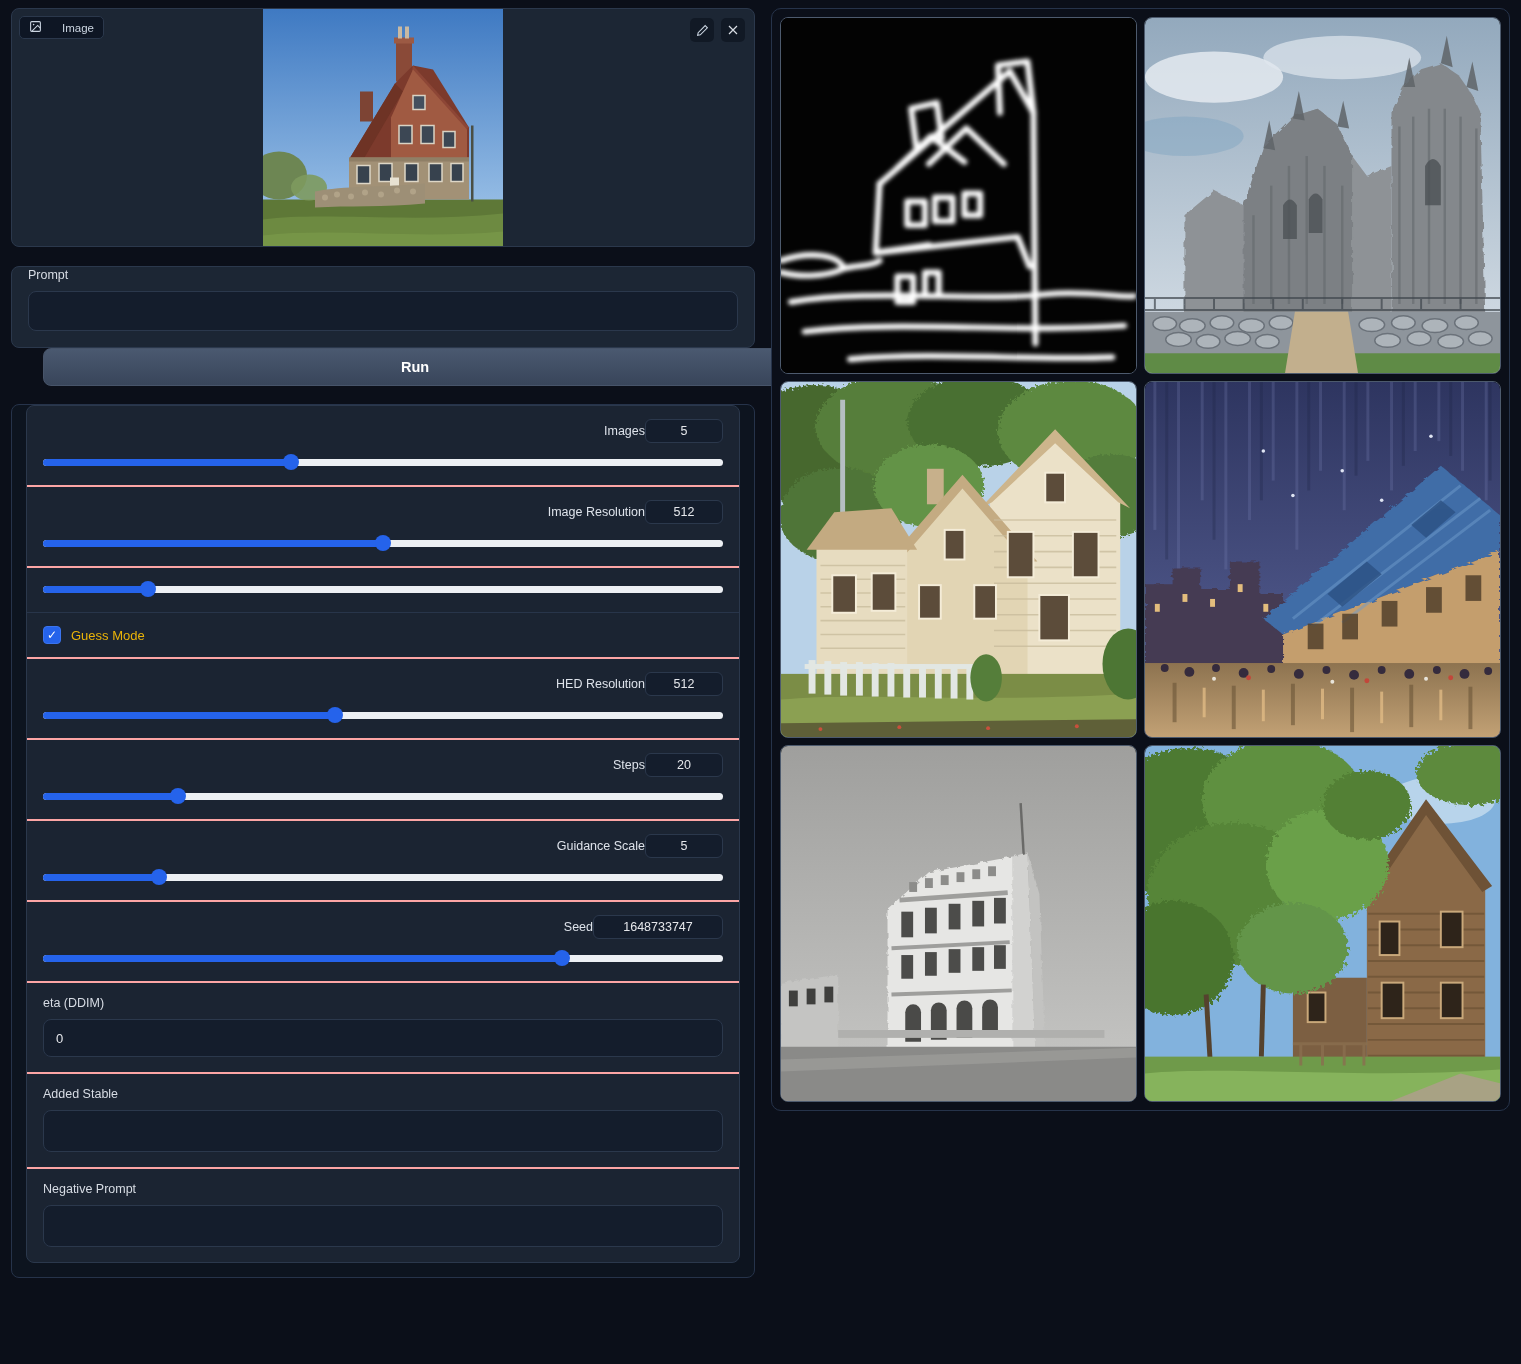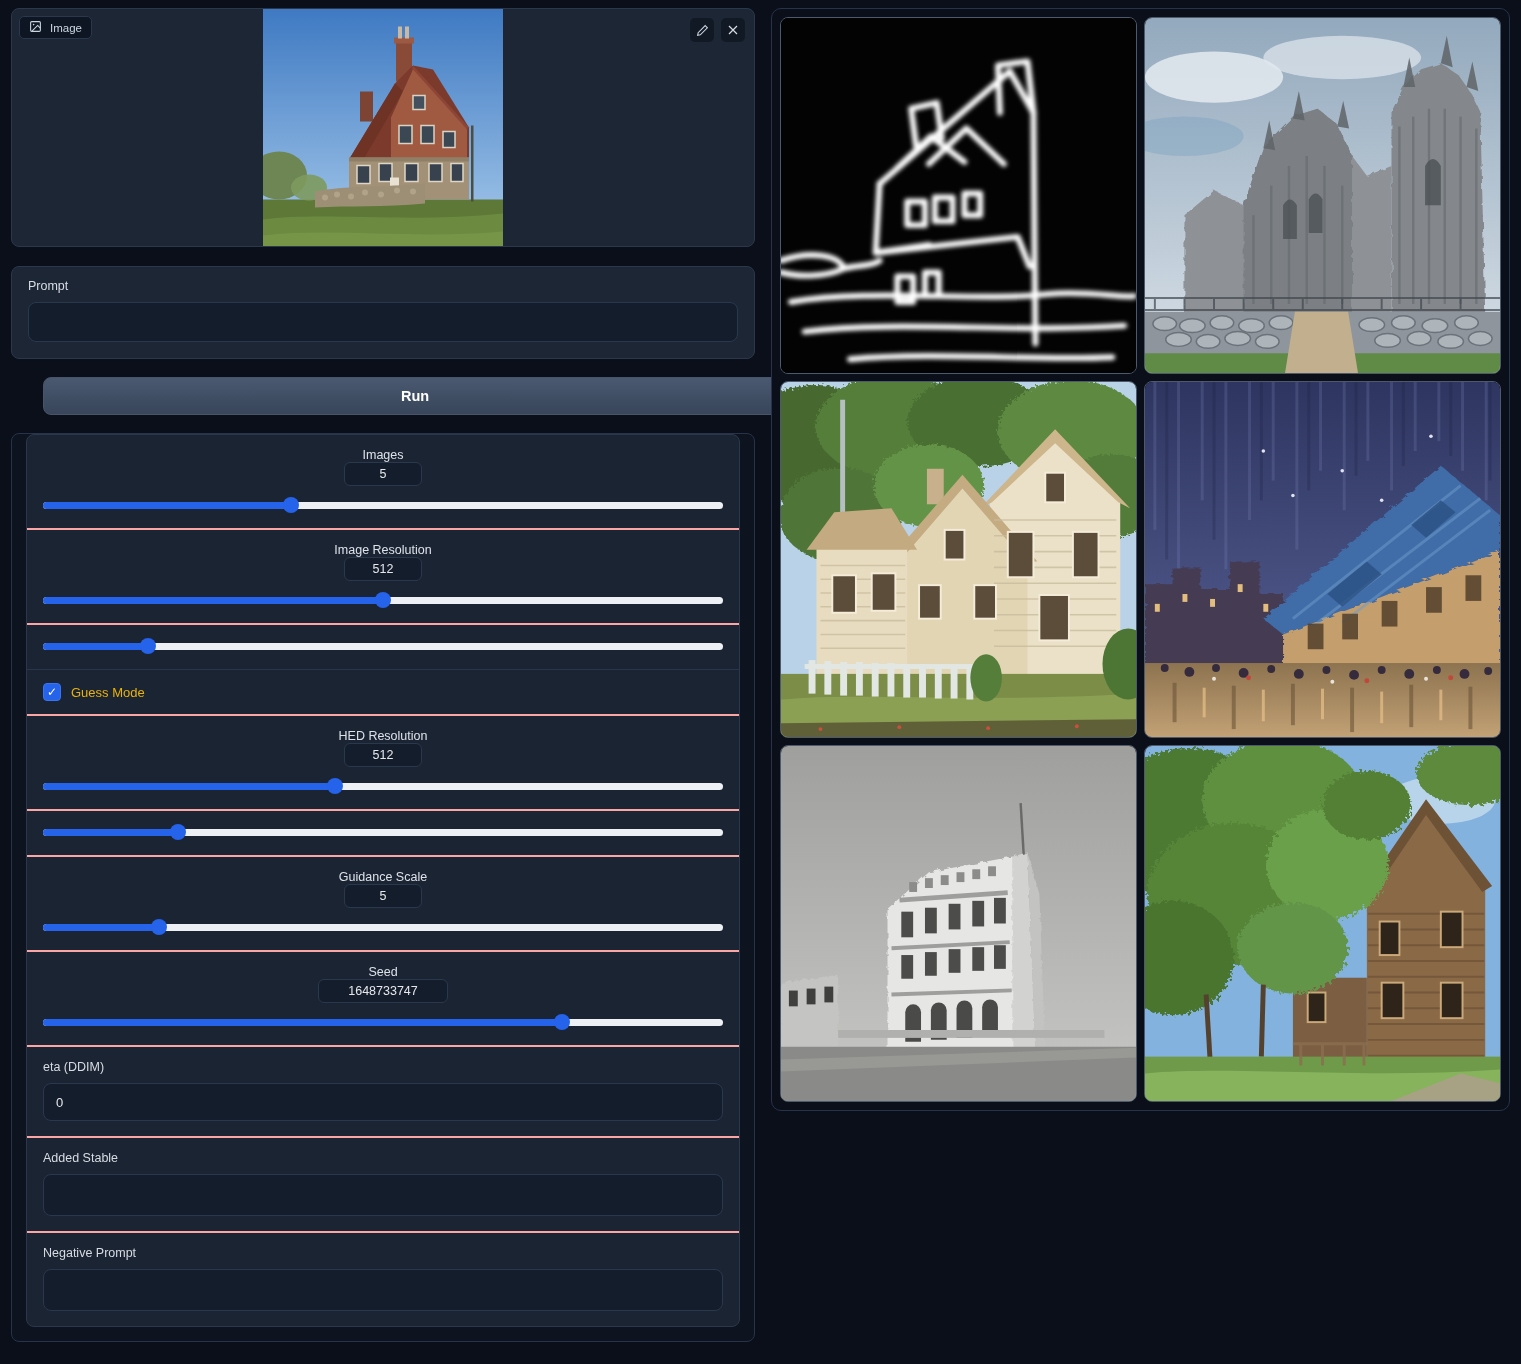--- a/index.html
+++ b/index.html
@@ -15,51 +15,51 @@
   .app-title { font-size:21px; font-weight:700; color:#ffffff; margin:10px 0 16px 2px; letter-spacing:.1px; }
   .columns { display:flex; gap:16px; align-items:flex-start; }
   .left-col { width:744px; flex:0 0 744px; display:flex; flex-direction:column; }
 
   .panel { background:#1c2634; border:1px solid #2b384c; border-radius:8px; }
 
   
   .image-panel { position:relative; height:239px; margin-bottom:19px; display:flex; justify-content:center; overflow:hidden; }
   .image-photo { width:240px; height:237px; flex:0 0 auto; }
   .image-photo svg { width:100%; height:100%; display:block; }
-  .image-tab { position:absolute; left:7px; top:7px; display:flex; align-items:center; gap:8px;
+  .image-tab { position:absolute; left:7px; top:7px; display:flex; align-items:center; gap:20px;
     background:#0e1624; border:1px solid #2b384c; border-radius:5px; padding:3px 9px;
     font-size:11.5px; color:#cbd5e1; z-index:2; }
   .image-actions { position:absolute; right:9px; top:9px; display:flex; gap:7px; z-index:2; }
   .icon-btn { width:24px; height:24px; border-radius:5px; background:rgba(10,15,26,.55);
     display:flex; align-items:center; justify-content:center; border:none; cursor:pointer; padding:0; }
   .icon-btn svg { display:block; }
 
   
-  .prompt-panel { padding:12px 16px 16px; margin-bottom:18px; }
+  .prompt-panel { padding:1px 16px 16px; }
   .field-label { display:block; font-size:12.5px; color:#d7dce4; margin-bottom:9px; }
   .text-input {
     width:100%; height:40px; background:#141d2c; border:1px solid #2b384c; border-radius:8px;
     color:#e5e7eb; font-size:13px; padding:0 12px; font-family:inherit; outline:none;
   }
 
   .run-btn { width:100%; height:38px; margin-bottom:18px; border-radius:8px; cursor:pointer;
     border:1px solid #4a5а6e; border:1px solid #475469;
     background:linear-gradient(180deg,#4a5970,#38455a);
     color:#ffffff; font-weight:700; font-size:14.5px; font-family:inherit;margin-left:32px; }
 
   
   .accordion { background:#0d141f; border:1px solid #26334a; border-radius:8px; padding-bottom:14px; }
   .acc-header { display:flex; justify-content:space-between; align-items:center; padding:15px 17px 13px; cursor:pointer; }
   .acc-title { font-size:15px; color:#f3f4f6; }
   .acc-caret { color:#cbd5e1; font-size:11px; }
 
   .group { margin:0 14px; background:#1b2432; border:1px solid #2b384c; border-radius:8px; overflow:hidden; }
   .form-row { padding:13px 16px 15px; border-top:2px solid #fca5a5; }
   .form-row:first-child { border-top:none; }
-  .row-head { display:flex; justify-content:flex-end; align-items:center; margin-bottom:11px;flex-direction:column; }
+  .row-head { display:flex; justify-content:flex-end; align-items:center; margin-bottom:11px; }
   .row-label { font-size:12.5px; color:#dde2ea; }
   .num-box { min-width:78px; height:24px; padding:0 8px;
     background:#141d2c; border:1px solid #2b384c; border-radius:6px;
     color:#e5e7eb; font-size:12.5px; display:flex; align-items:center; justify-content:center; }
   .num-box.wide { min-width:130px; }
 
   .slider { position:relative; height:16px; cursor:pointer; }
   .slider-track { position:absolute; left:0; right:0; top:5px; height:7px; border-radius:4px; background:#edf0f4; }
   .slider-fill  { position:absolute; left:0; top:5px; height:7px; border-radius:4px 0 0 4px; background:#2563eb; }
   .slider-handle{ position:absolute; top:0; width:16px; height:16px; border-radius:50%; background:#2563eb; transform:translateX(-8px); }
@@ -223,20 +223,24 @@
               <div class="num-box">512</div>
             </div>
             <div class="slider">
               <div class="slider-track"></div>
                 <div class="slider-fill" style="width: 43%;"></div>
                 <div class="slider-handle" style="left: 43%;"></div>
             </div>
           </div>
 
           <div class="form-row">
+            <div class="row-head">
+              <span class="row-label">Steps</span>
+              <div class="num-box">20</div>
+            </div>
             <div class="slider">
               <div class="slider-track"></div>
                 <div class="slider-fill" style="width: 19.8%;"></div>
                 <div class="slider-handle" style="left: 19.8%;"></div>
             </div>
           </div>
 
           <div class="form-row">
             <div class="row-head">
               <span class="row-label">Guidance Scale</span>

